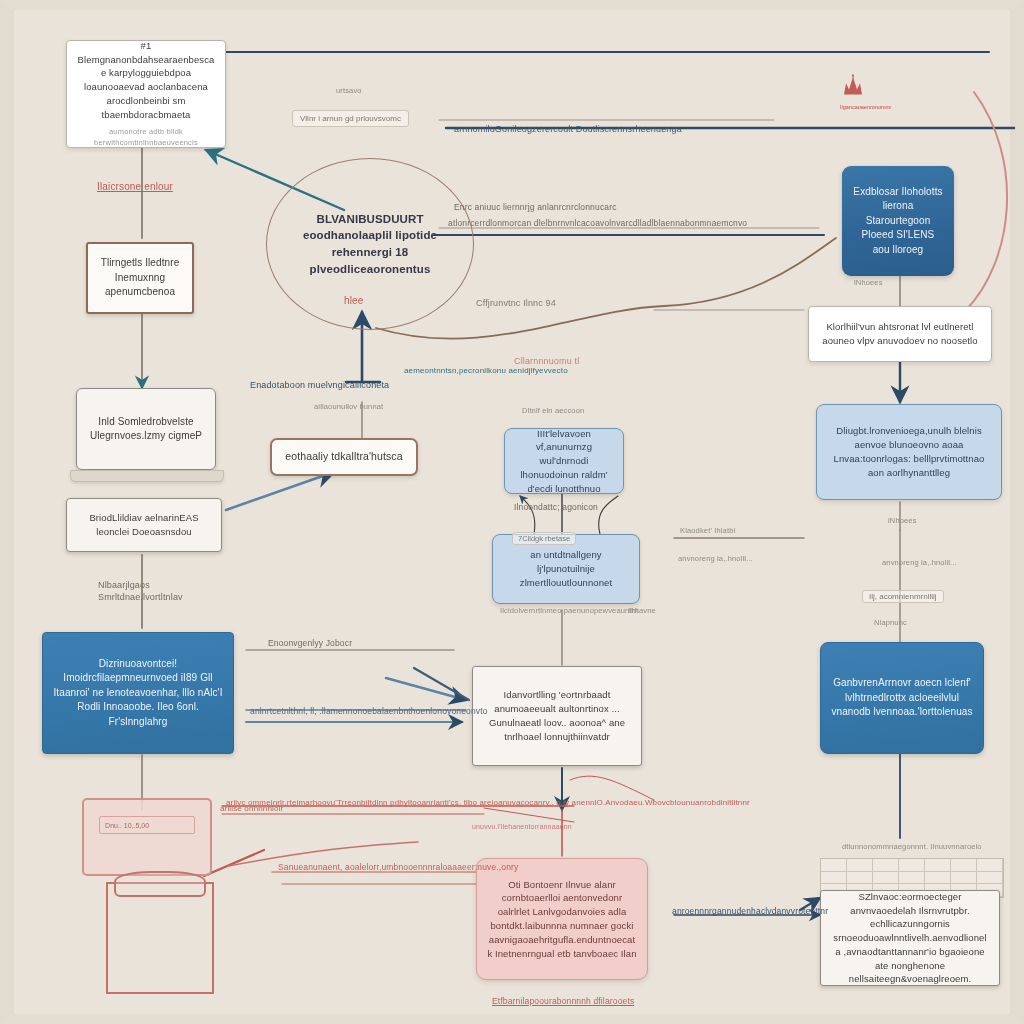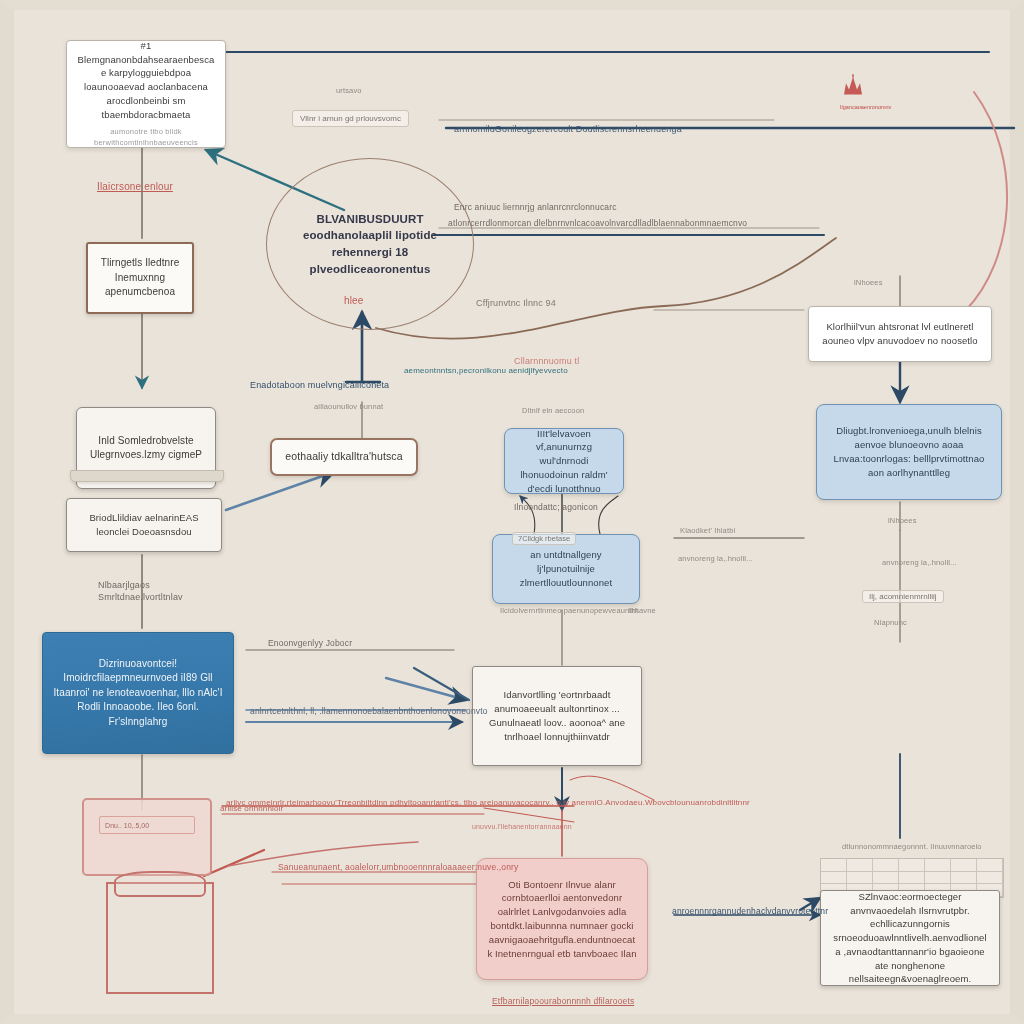--- a/index.html
+++ b/index.html
@@ -311,32 +311,32 @@
         <div></div>
         <div></div>
         <div></div>
         <div></div>
         <div></div>
         <div></div>
     </div>
 
     <div class="node n-plain" style="left:52px;top:30px;width:160px;height:108px;flex-direction:column;">
       <span style="font-size:9.5px;">#1 Blemgnanonbdahsearaenbescae karpylogguiebdpoa loaunooaevad aoclanbacena arocdlonbeinbi sm tbaembdoracbmaeta</span>
-      <span class="sub">aumonotre tlbo blidk berwithcomtinlhnbaeuveencis</span>
+      <span class="sub">aumonotre adtb blidk berwithcomtinlhnbaeuveencis</span>
     </div>
 
     <div class="node n-ellipse" style="left:252px;top:148px;width:208px;height:172px;">
       <span>BLVANIBUSDUURT eoodhanolaaplil lipotide rehennergi 18 plveodliceaoronentus</span>
     </div>
 
     <div class="node n-brownbox" style="left:72px;top:232px;width:108px;height:72px;">
       <span style="font-size:10px;">Tlirngetls Iledtnre Inemuxnng apenumcbenoa</span>
     </div>
 
-    <div class="node n-white" style="left:62px;top:378px;width:140px;height:82px;border-radius:6px;margin-top:19px;">
+    <div class="node n-white" style="left:62px;top:378px;width:140px;height:82px;border-radius:6px;">
       <span style="font-size:10px;">Inld Somledrobvelste Ulegrnvoes.lzmy cigmeP</span>
     </div>
 
     <div style="position:absolute;left:56px;top:460px;width:152px;height:10px;
                 background:#ded7cc;border:1px solid #c4bcaf;border-radius:0 0 5px 5px;
                 box-shadow:0 2px 3px rgba(60,50,40,.12);"></div>
 
     <div class="node n-pill" style="left:256px;top:428px;width:148px;height:38px;">
       <span>eothaaliy tdkalltra'hutsca</span>
     </div>
@@ -360,29 +360,35 @@
 
     <div class="node n-pink" style="left:462px;top:848px;width:172px;height:122px;flex-direction:column;text-align:center;">
       <span style="font-size:9.5px;">Oti Bontoenr Ilnvue alanr cornbtoaerlloi aentonvedonr oalrlrlet Lanlvgodanvoies adla bontdkt.laibunnna numnaer gocki aavnigaoaehritgufla.enduntnoecatk Inetnenrngual etb tanvboaec Ilan</span>
     </div>
     <div class="lbl" style="left:478px;top:986px;color:#b8605a;font-size:8.5px;text-decoration:underline;">Etfbarnilapoourabonnnnh dfilarooets</div>
 
     <div class="node n-midblue" style="left:28px;top:622px;width:192px;height:122px;">
       <span style="font-size:10px;">Dizrinuoavontcei! Imoidrcfilaepmneurnvoed iI89 Gll Itaanroi' ne lenoteavoenhar, lllo nAlc'I Rodli Innoaoobe. Ileo 6onl. Fr'slnnglahrg</span>
     </div>
 
+    <div class="node n-darkblue" style="left:828px;top:156px;width:112px;height:110px;">
+      <span style="font-size:10px;">Exdblosar Iloholotts lierona Starourtegoon Ploeed SI'LENS aou lloroeg</span>
+    </div>
 
     <div class="node n-plain" style="left:794px;top:296px;width:184px;height:56px;">
       <span style="font-size:9.5px;">Klorlhiil'vun ahtsronat lvl eutlneretl aouneo vlpv anuvodoev no noosetlo</span>
     </div>
 
     <div class="node n-lightblue" style="left:802px;top:394px;width:186px;height:96px;">
       <span style="font-size:9.5px;">Dliugbt.lronvenioega,unulh blelnis aenvoe blunoeovno aoaa Lnvaa:toonrlogas: belllprvtimottnao aon aorlhynanttlleg</span>
     </div>
 
+    <div class="node n-midblue" style="left:806px;top:632px;width:164px;height:112px;border-radius:8px;">
+      <span style="font-size:10px;">GanbvrenArrnovr aoecn lclenf' lvlhtrnedlrottx acloeeilvlul vnanodb lvennoaa.'lorttolenuas</span>
+    </div>
 
     <div class="node n-white" style="left:806px;top:880px;width:180px;height:96px;">
       <span style="font-size:9.5px;">SZlnvaoc:eormoecteger anvnvaoedelah Ilsrnvrutpbr. echllicazunngornis srnoeoduoawlnntlivelh.aenvodlionela ,avnaodtanttannanr'io bgaoieone ate nonghenone nellsaiteegn&amp;voenaglreoem.</span>
     </div>
 
     <div class="envelope" style="left:68px;top:788px;width:126px;height:74px;">
       <div class="row">
         <span>Dnu.. 10,.5,00</span>
       </div>
     </div>

